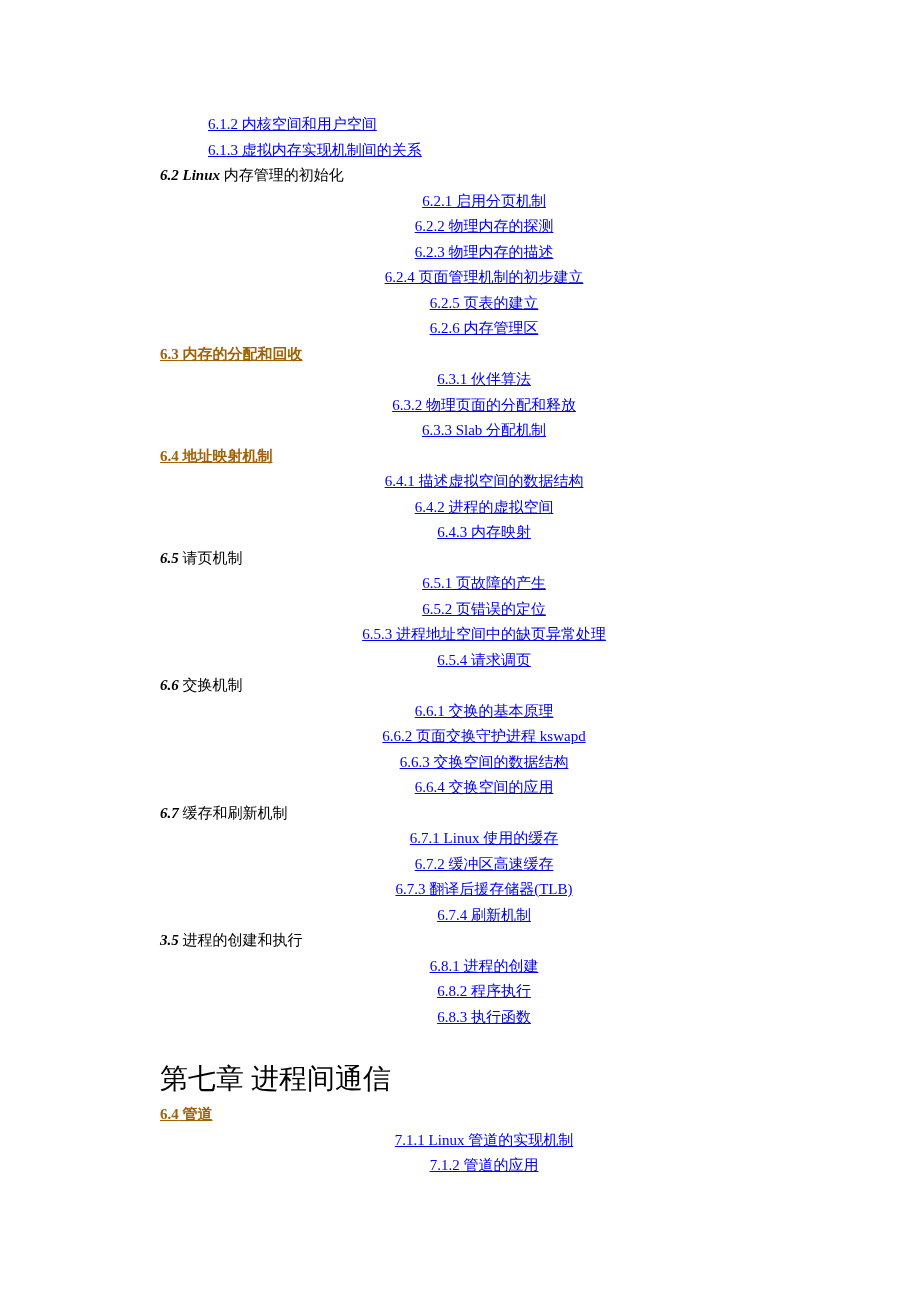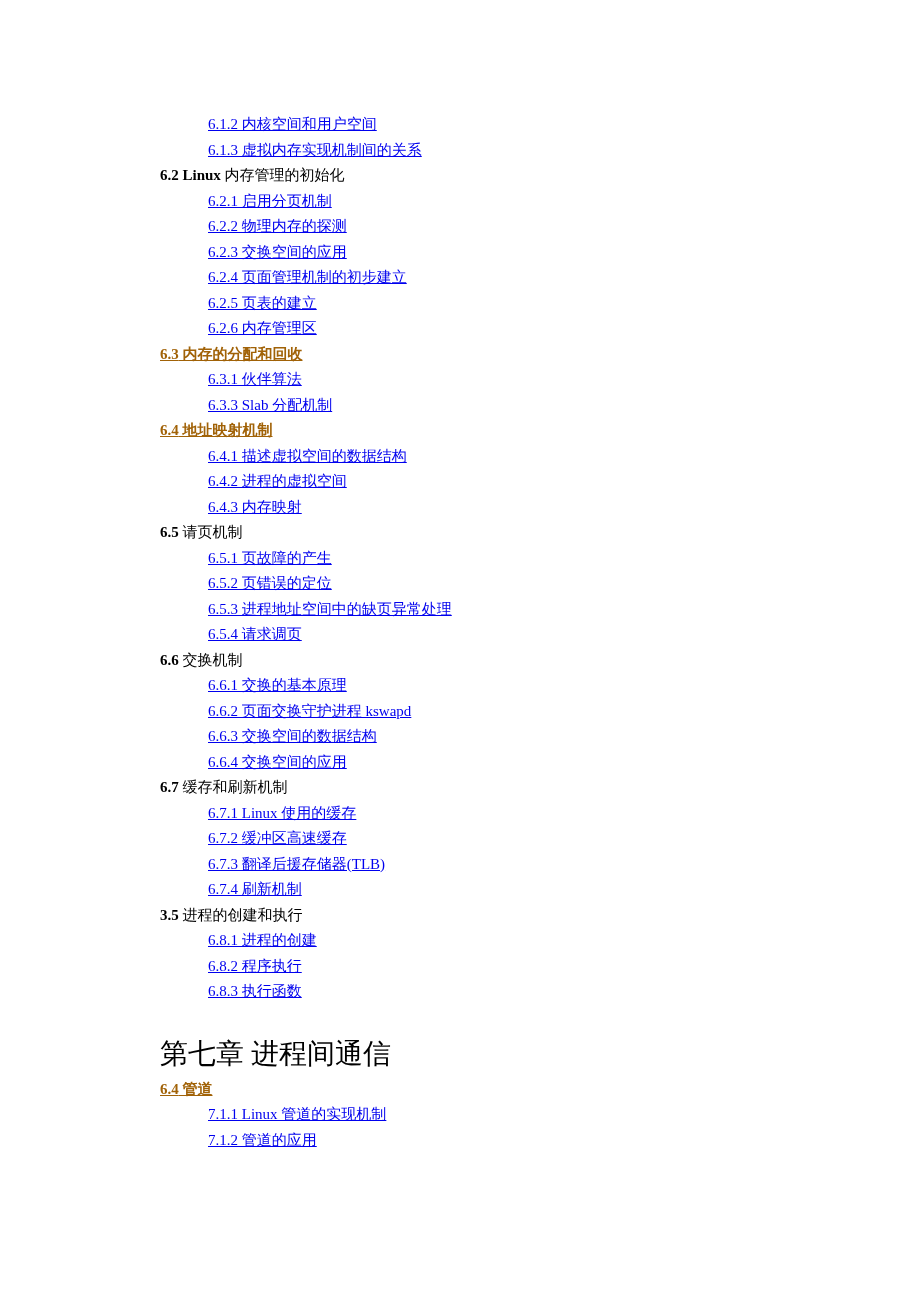--- a/index.html
+++ b/index.html
@@ -15,23 +15,25 @@
       color: #0000EE;
       text-decoration: underline;
     }
     .section-heading {
       margin: 3px 0;
       font-size: 15px;
     }
     .section-heading .bold {
       font-weight: bold;
       font-family: "Times New Roman", "SimSun", serif;
+      font-style: italic;
     }
     .subsection-list {
       padding-left: 48px;
+      text-align: center;
     }
     .subsection-item {
       margin: 3px 0;
       font-size: 15px;
     }
     .chapter-heading {
       font-size: 28px;
       font-weight: normal;
       margin: 30px 0 3px 0;
       font-family: "SimSun", "宋体", serif;
@@ -50,29 +52,30 @@
 
 <div class="subsection-list-top">
   <div class="subsection-item"><a href="#">6.1.2  内核空间和用户空间</a></div>
   <div class="subsection-item"><a href="#">6.1.3  虚拟内存实现机制间的关系</a></div>
 </div>
 
 <div class="section-heading"><span class="bold">6.2 Linux </span><span>内存管理的初始化</span></div>
 <div class="subsection-list">
   <div class="subsection-item"><a href="#">6.2.1  启用分页机制</a></div>
   <div class="subsection-item"><a href="#">6.2.2   物理内存的探测</a></div>
-  <div class="subsection-item"><a href="#">6.2.3  交换空间的应用</a></div>
+  <div class="subsection-item"><a href="#">6.2.3  物理内存的描述</a></div>
   <div class="subsection-item"><a href="#">6.2.4  页面管理机制的初步建立</a></div>
   <div class="subsection-item"><a href="#">6.2.5 页表的建立</a></div>
   <div class="subsection-item"><a href="#">6.2.6 内存管理区</a></div>
 </div>
 
 <div class="section-heading"><a href="#" class="section-link"><span>6.3</span><span> 内存的分配和回收</span></a></div>
 <div class="subsection-list">
   <div class="subsection-item"><a href="#">6.3.1  伙伴算法</a></div>
+  <div class="subsection-item"><a href="#">6.3.2  物理页面的分配和释放</a></div>
   <div class="subsection-item"><a href="#">6.3.3 Slab 分配机制</a></div>
 </div>
 
 <div class="section-heading"><a href="#" class="section-link"><span>6.4</span><span> 地址映射机制</span></a></div>
 <div class="subsection-list">
   <div class="subsection-item"><a href="#">6.4.1  描述虚拟空间的数据结构</a></div>
   <div class="subsection-item"><a href="#">6.4.2  进程的虚拟空间</a></div>
   <div class="subsection-item"><a href="#">6.4.3  内存映射</a></div>
 </div>
 

